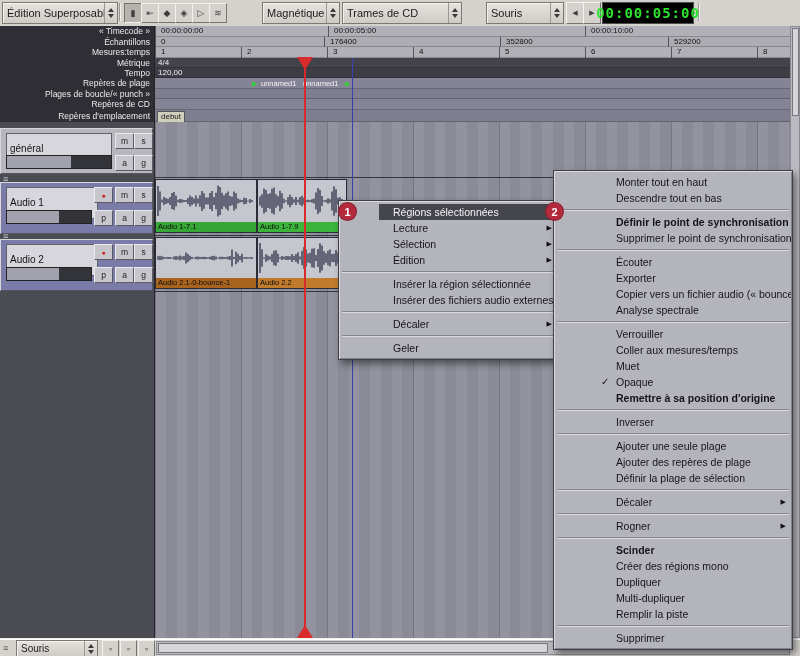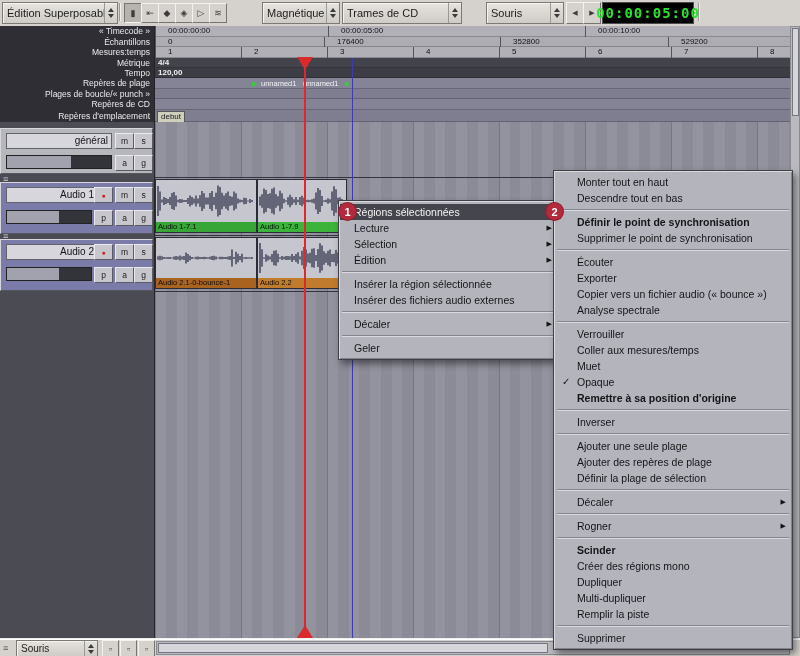--- a/index.html
+++ b/index.html
@@ -29,23 +29,23 @@
   
   .rcol{background:#2e2e34;border-right:1px solid #222;box-sizing:border-box;}
   .rlabel{position:absolute;left:0;right:4px;text-align:right;color:#ebebee;font-size:8.5px;white-space:nowrap;}
   .rrow{position:absolute;left:155px;width:635px;box-shadow:inset 0 -1px 0 rgba(0,0,0,.22);overflow:hidden;}
   .rule-light{background:#b1b0b6;}
   .rule-light2{background:#adacb2;}
   .rule-dark{background:#43434b;}
   .rule-dark2{background:#3d3d45;}
   .rule-marker{background:#858497;}
   .rule-marker2{background:#7f7e91;}
-  .tick{position:absolute;top:0;bottom:0;border-left:1px solid #55555c;padding-left:12px;
+  .tick{position:absolute;top:0;bottom:0;border-left:1px solid #55555c;padding-left:5px;
         font-size:8px;color:#121216;white-space:nowrap;}
-  .mtext{position:absolute;left:3px;top:0;font-size:8px;color:#efeff2;font-weight:bold;}
+  .mtext{position:absolute;left:3px;top:0;font-size:8px;color:#efeff2;}
   .loctab{position:absolute;left:2px;top:1px;height:10px;line-height:10px;background:#cfcfbc;
           border:1px solid #55555c;font-size:8px;color:#16161a;padding:0 3px;}
   .gmark{position:absolute;top:1px;font-size:7px;color:#35d035;line-height:9px;}
   .mklbl{position:absolute;top:1px;font-size:7.5px;color:#f2f2f4;line-height:9px;white-space:nowrap;}
 
   
   .canvas{background:
      repeating-linear-gradient(90deg, rgba(0,0,0,.20) 0 1px, rgba(0,0,0,0) 1px 86px),
      repeating-linear-gradient(90deg, #93939f 0 10.75px, #8b8b97 10.75px 21.5px);}
   .lanesep{position:absolute;left:0;right:0;height:1px;background:#34343c;}
@@ -58,41 +58,41 @@
   .bn-orange{background:#c07c2c;}
   svg.wave{position:absolute;left:1px;top:1px;}
 
   
   .hcol{background:#4b4b53;border-right:1px solid #26262c;box-sizing:border-box;}
   .thead{position:absolute;left:0;width:153px;border:1px solid;box-sizing:border-box;
          border-color:#d8d8dc #55555c #55555c #d8d8dc;}
   .thead.master{background:#b6b6bd;}
   .thead.atrack{background:#7b7ba9;}
   .namebox{position:absolute;height:14px;line-height:14px;background:#d6d6dc;border:1px solid #62626a;
-           font-size:10px;color:#141418;padding:0 3px;white-space:nowrap;overflow:hidden;box-sizing:content-box;text-align:right;}
+           font-size:10px;color:#141418;padding:8px 3px;white-space:nowrap;overflow:hidden;box-sizing:content-box;}
   .sbtn{position:absolute;width:17px;height:14px;display:flex;align-items:center;justify-content:center;
         background:#c6c6cc;border:1px solid;border-color:#eaeaee #5b5b63 #5b5b63 #eaeaee;
         font-size:8.5px;color:#222;}
   .sbtn .dot{color:#cf2020;font-size:7px;line-height:7px;}
   .fader{position:absolute;height:12px;background:#33333a;border:1px solid #222;}
   .fader .fill{height:100%;width:62%;background:#a2a2ae;}
   .grip{position:absolute;color:#cfcfd4;font-size:9px;line-height:8px;}
 
   
   .playline{position:absolute;width:2px;background:#d92b2b;z-index:40;}
   .editline{position:absolute;width:1px;background:#3d3db0;z-index:30;}
   .tri{position:absolute;width:0;height:0;border-left:8px solid transparent;border-right:8px solid transparent;z-index:41;}
   .tri.down{border-top:13px solid #d92b2b;}
   .tri.up{border-bottom:13px solid #d92b2b;}
 
   
   .menu{position:absolute;background:#b4b4bc;border:1px solid #3f3f46;padding:3px 1px;z-index:60;
         box-shadow:inset 1px 1px 0 #dadade, inset -1px -1px 0 #82828a, 3px 4px 7px rgba(0,0,0,.45);}
   .mi{position:relative;height:16px;line-height:16px;font-size:10.5px;color:#141418;
-      padding:0 18px 0 14px;white-space:nowrap;overflow:hidden;}
+      padding:0 18px 0 14px;white-space:nowrap;overflow:hidden;margin-left:39px;}
   .menu2 .mi{padding-left:22px;}
   .mi.hl{background:#45454d;color:#f4f4f6;}
   .mi.bold{font-weight:bold;}
   .mi .arr{position:absolute;right:5px;top:0;font-size:7px;}
   .mi .chk{position:absolute;left:7px;top:0;font-size:10px;}
   .sep{height:0;border-top:1px solid #85858d;border-bottom:1px solid #d9d9df;margin:3px 2px;}
 
   
   .scrolltrack{background:#b9b9bf;border:1px solid #8a8a90;box-sizing:border-box;}
   .scrollthumb{position:absolute;background:#d6d6da;border:1px solid #76767e;box-sizing:border-box;}

